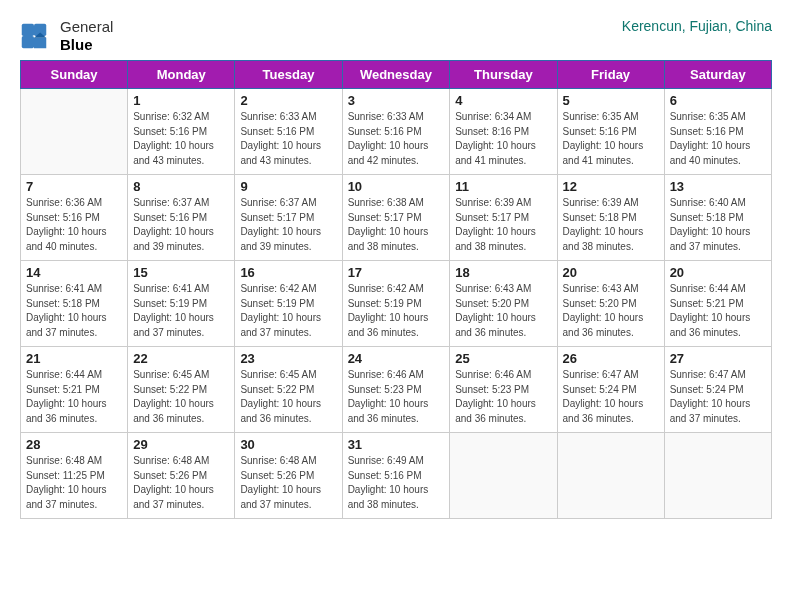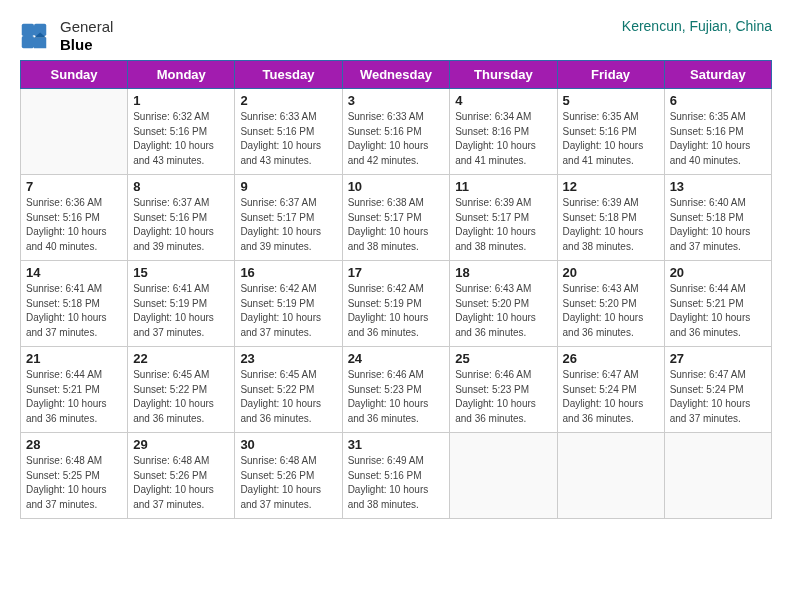--- a/index.html
+++ b/index.html
@@ -321,21 +321,21 @@
             <div class="day-info">Sunrise: 6:47 AM
 Sunset: 5:24 PM
 Daylight: 10 hours
 and 37 minutes.</div>
           </td>
         </tr>
         <tr>
           <td>
             <span class="day-number">28</span>
             <div class="day-info">Sunrise: 6:48 AM
-Sunset: 5:25 PM
+Sunset: 11:25 PM
 Daylight: 10 hours
 and 37 minutes.</div>
           </td>
           <td>
             <span class="day-number">29</span>
             <div class="day-info">Sunrise: 6:48 AM
 Sunset: 5:26 PM
 Daylight: 10 hours
 and 37 minutes.</div>
           </td>

